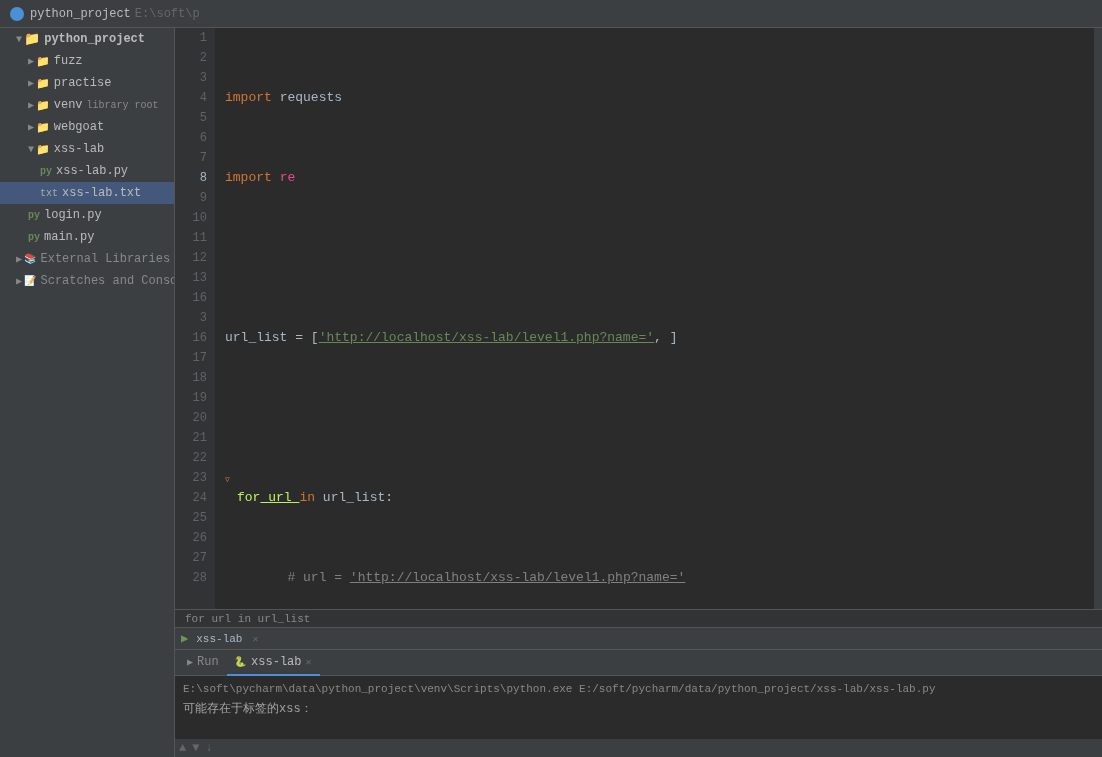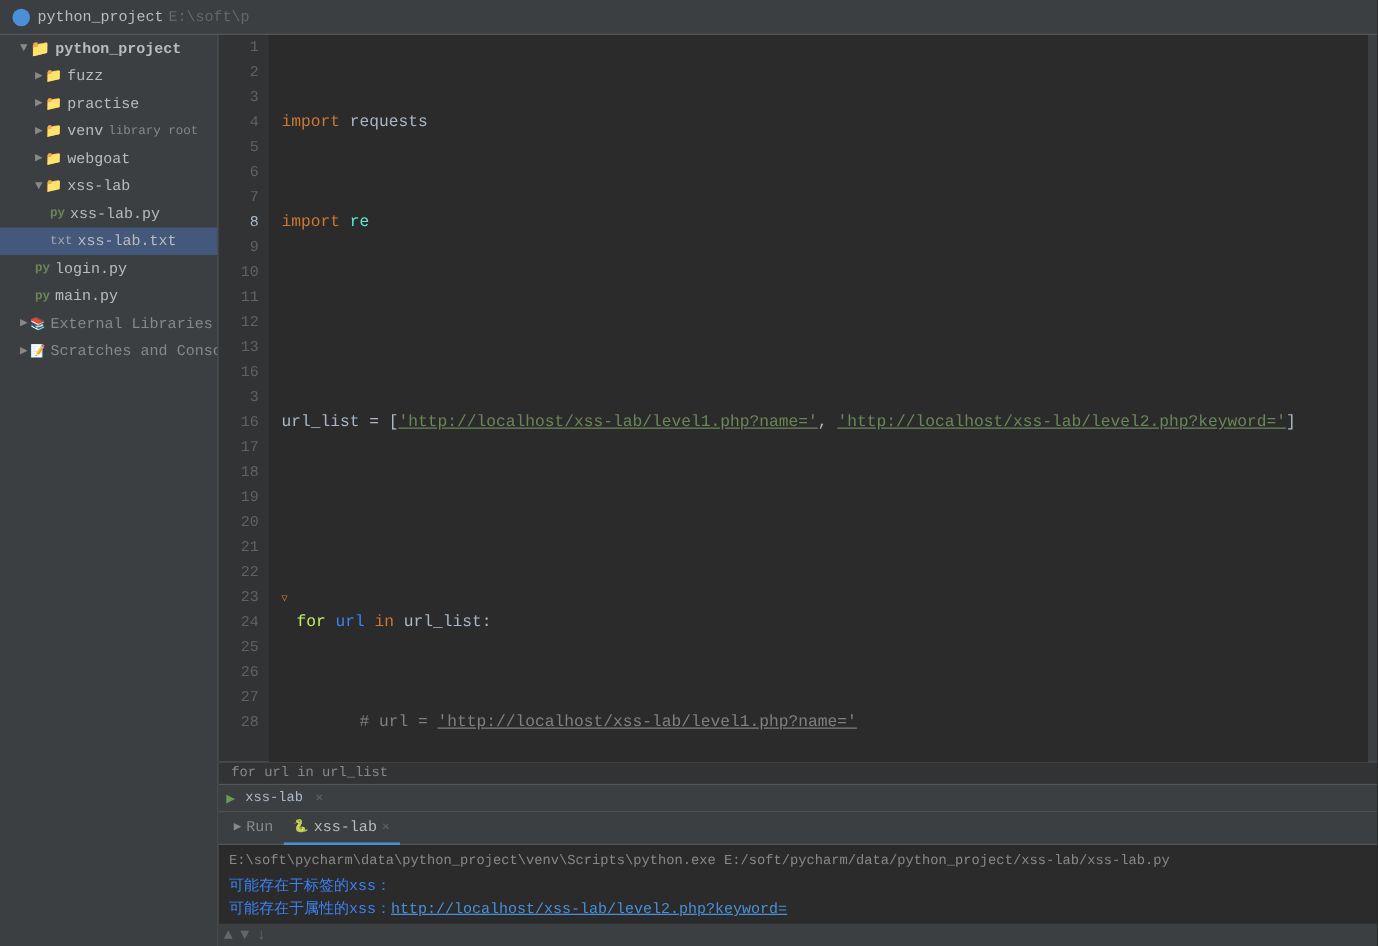--- a/index.html
+++ b/index.html
@@ -162,21 +162,21 @@
     }
     .console-content {
       flex: 1;
       overflow-y: auto;
       padding: 4px 8px;
       font-size: 12px;
       color: #bbbbbb;
       line-height: 18px;
     }
     .console-link { color: #4a90d9; text-decoration: underline; cursor: pointer; }
-    .console-label { color: #3b82f6; }
+    .console-label { color: #a3a3a3; }
 
     
     .run-bar {
       height: 22px;
       background: #3c3f41;
       display: flex;
       align-items: center;
       padding: 0 6px;
       font-size: 11px;
       color: #888;
@@ -326,36 +326,36 @@
         <span class="line-number">28</span>
       </div>
 
       <div class="code-content">
         
         <div class="code-line">
           <span style="color:#cc7832;">import</span><span style="color:#a9b7c6;"> </span><span style="color:#a9b7c6;">requests</span>
         </div>
         
         <div class="code-line">
-          <span style="color:#cc7832;">import</span><span style="color:#a9b7c6;"> </span><span style="color:#5eead4;">re</span>
+          <span style="color:#cc7832;">import</span><span style="color:#a9b7c6;"> </span><span style="color:#ec4899;">re</span>
         </div>
         
         <div class="code-line">&nbsp;</div>
         
         <div class="code-line">
-          <span style="color:#a9b7c6;">url_list = [</span><span style="color:#6a8759; text-decoration: underline;">'http://localhost/xss-lab/level1.php?name='</span><span style="color:#a9b7c6;">, </span><span style="color:#6a8759; text-decoration: underline;">'http://localhost/xss-lab/level2.php?keyword='</span><span style="color:#a9b7c6;">]</span>
+          <span style="color:#a9b7c6;">url_list = [</span><span style="color:#6a8759; text-decoration: underline;">'http://localhost/xss-lab/level1.php?name='</span><span style="color:#a9b7c6;">, </span><span style="color:#a9b7c6;">]</span>
         </div>
         
         <div class="code-line">&nbsp;</div>
         
         <div class="code-line">
           <span style="position:relative; display:inline-block; width:12px;">
             <span style="color:#cc7832; font-size:8px; position:absolute; left:0; top:2px;">▽</span>
           </span>
-          <span style="color:#bef264;">for</span><span style="color:#3b82f6;"> url </span><span style="color:#cc7832;">in</span><span style="color:#a9b7c6;"> url_list:</span>
+          <span style="color:#bef264;">for</span><span style="color:#bef264;text-decoration:underline;"> url </span><span style="color:#cc7832;">in</span><span style="color:#a9b7c6;"> url_list:</span>
         </div>
         
         <div class="code-line">
           <span style="color:#a9b7c6;">        </span><span style="color:#808080;"># url = </span><span style="color:#808080; text-decoration:underline;">'http://localhost/xss-lab/level1.php?name='</span>
         </div>
         
         
         
         
         
@@ -428,24 +428,20 @@
       <div class="console-content">
 
         <div style="color:#888; font-size:11px; margin-bottom:2px;">
           <span>E:\soft\pycharm\data\python_project\venv\Scripts\python.exe E:/soft/pycharm/data/python_project/xss-lab/xss-lab.py</span>
         </div>
 
         <div style="display:flex; gap:0;">
           <span class="console-label">可能存在于标签的xss：</span>
         </div>
 
-        <div style="display:flex; gap:0;">
-          <span class="console-label">可能存在于属性的xss：</span>
-          <a class="console-link" href="#">http://localhost/xss-lab/level2.php?keyword=</a>
-        </div>
       </div>
 
       <div class="bottom-controls">
         <div style="display:flex; gap:6px; align-items:center;">
           <span style="cursor:pointer; font-size:12px;">▲</span>
           <span style="cursor:pointer; font-size:12px;">▼</span>
           <span style="cursor:pointer; font-size:12px;">↓</span>
         </div>
       </div>
     </div>

